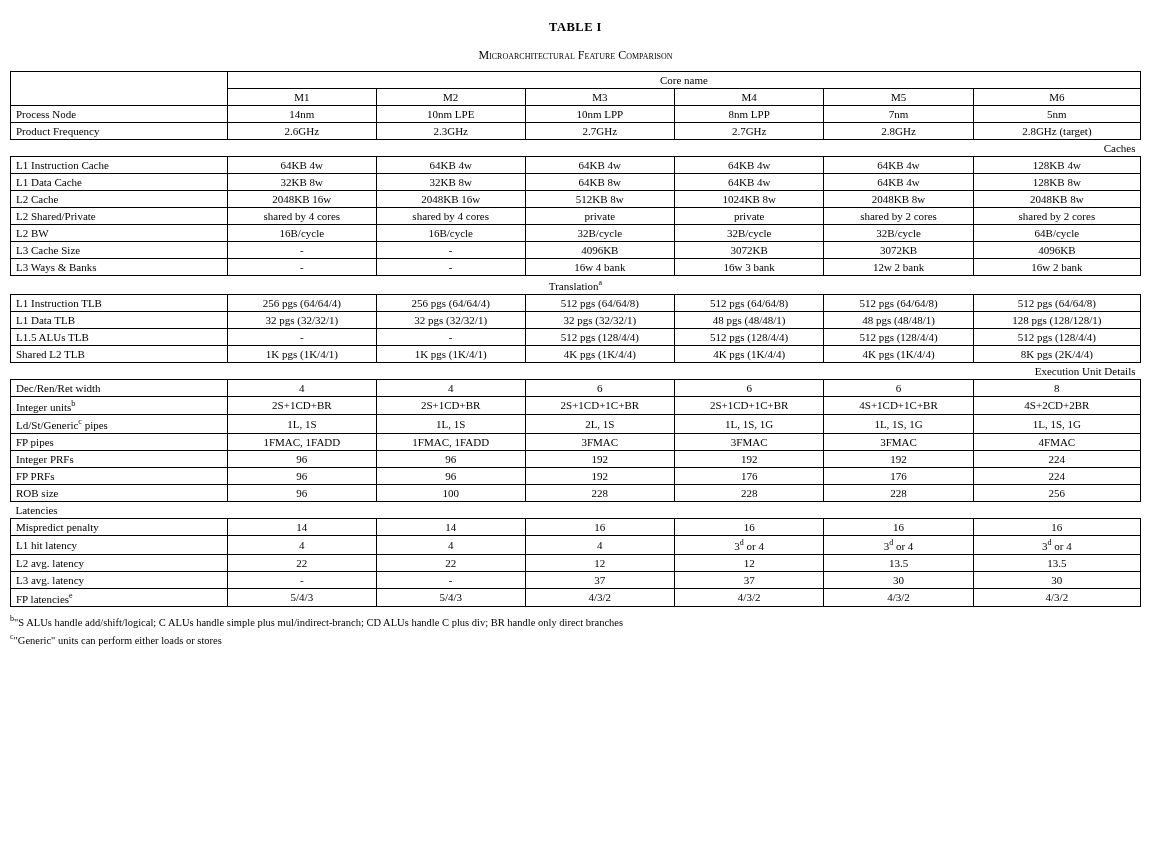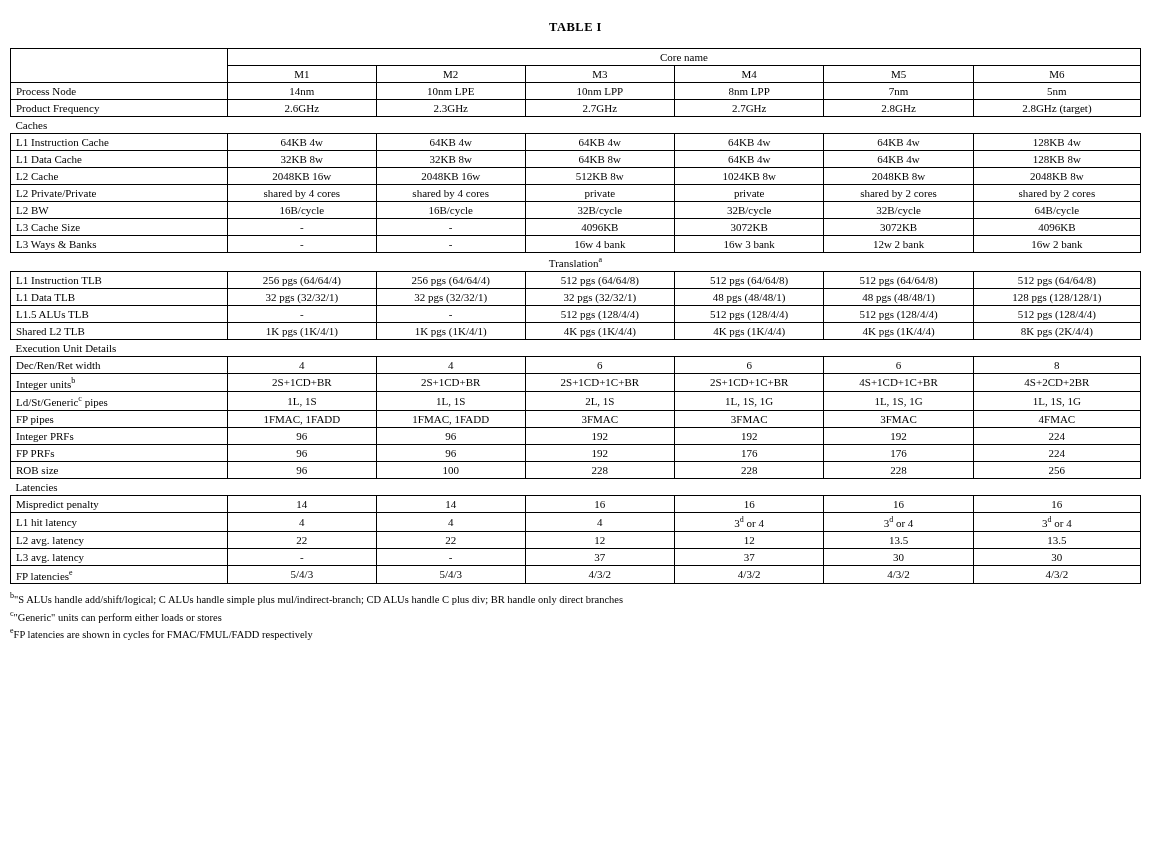--- a/index.html
+++ b/index.html
@@ -50,20 +50,21 @@
     sup {
       font-size: 8px;
       vertical-align: super;
     }
   </style>
 </head>
 <body>
 
 <div>
   <div class="page-title">TABLE I</div>
+  <div class="page-subtitle">Microarchitectural Feature Comparison</div>
 
   <table>
 
     <tbody>
       <tr>
         <td style="border-right:1px solid #000; border-top:1px solid #000;" rowspan="2"></td>
         <td colspan="6" style="text-align:center; border-top:1px solid #000;">Core name</td>
       </tr>
       <tr>
         <td>M1</td>
@@ -86,21 +87,21 @@
         <td class="col-feature left-align">Product Frequency</td>
         <td>2.6GHz</td>
         <td>2.3GHz</td>
         <td>2.7GHz</td>
         <td>2.7GHz</td>
         <td>2.8GHz</td>
         <td>2.8GHz (target)</td>
       </tr>
 
       <tr>
-        <td colspan="7" style="text-align:left; border-left:none; border-right:none; font-style:normal; font-weight:normal;">Caches</td>
+        <td colspan="7" style="text-align:right; border-left:none; border-right:none; font-style:normal; font-weight:normal;">Caches</td>
       </tr>
       <tr>
         <td class="col-feature left-align">L1 Instruction Cache</td>
         <td>64KB 4w</td>
         <td>64KB 4w</td>
         <td>64KB 4w</td>
         <td>64KB 4w</td>
         <td>64KB 4w</td>
         <td>128KB 4w</td>
       </tr>
@@ -116,21 +117,21 @@
       <tr>
         <td class="col-feature left-align">L2 Cache</td>
         <td>2048KB 16w</td>
         <td>2048KB 16w</td>
         <td>512KB 8w</td>
         <td>1024KB 8w</td>
         <td>2048KB 8w</td>
         <td>2048KB 8w</td>
       </tr>
       <tr>
-        <td class="col-feature left-align">L2 Private/Private</td>
+        <td class="col-feature left-align">L2 Shared/Private</td>
         <td>shared by 4 cores</td>
         <td>shared by 4 cores</td>
         <td>private</td>
         <td>private</td>
         <td>shared by 2 cores</td>
         <td>shared by 2 cores</td>
       </tr>
       <tr>
         <td class="col-feature left-align">L2 BW</td>
         <td>16B/cycle</td>
@@ -193,21 +194,21 @@
         <td class="col-feature left-align">Shared L2 TLB</td>
         <td>1K pgs (1K/4/1)</td>
         <td>1K pgs (1K/4/1)</td>
         <td>4K pgs (1K/4/4)</td>
         <td>4K pgs (1K/4/4)</td>
         <td>4K pgs (1K/4/4)</td>
         <td>8K pgs (2K/4/4)</td>
       </tr>
 
       <tr>
-        <td colspan="7" style="text-align:left; border-left:none; border-right:none;">Execution Unit Details</td>
+        <td colspan="7" style="text-align:right; border-left:none; border-right:none;">Execution Unit Details</td>
       </tr>
       <tr>
         <td class="col-feature left-align">Dec/Ren/Ret width</td>
         <td>4</td>
         <td>4</td>
         <td>6</td>
         <td>6</td>
         <td>6</td>
         <td>8</td>
       </tr>
@@ -313,15 +314,14 @@
         <td>4/3/2</td>
         <td>4/3/2</td>
         <td>4/3/2</td>
       </tr>
     </tbody>
   </table>
 
   <div class="footnotes">
     <div><sup>b</sup>"S ALUs handle add/shift/logical; C ALUs handle simple plus mul/indirect-branch; CD ALUs handle C plus div; BR handle only direct branches</div>
     <div><sup>c</sup>"Generic" units can perform either loads or stores</div>
-    <div><sup>e</sup>FP latencies are shown in cycles for FMAC/FMUL/FADD respectively</div>
   </div>
 </div>
 
 </body></html>

